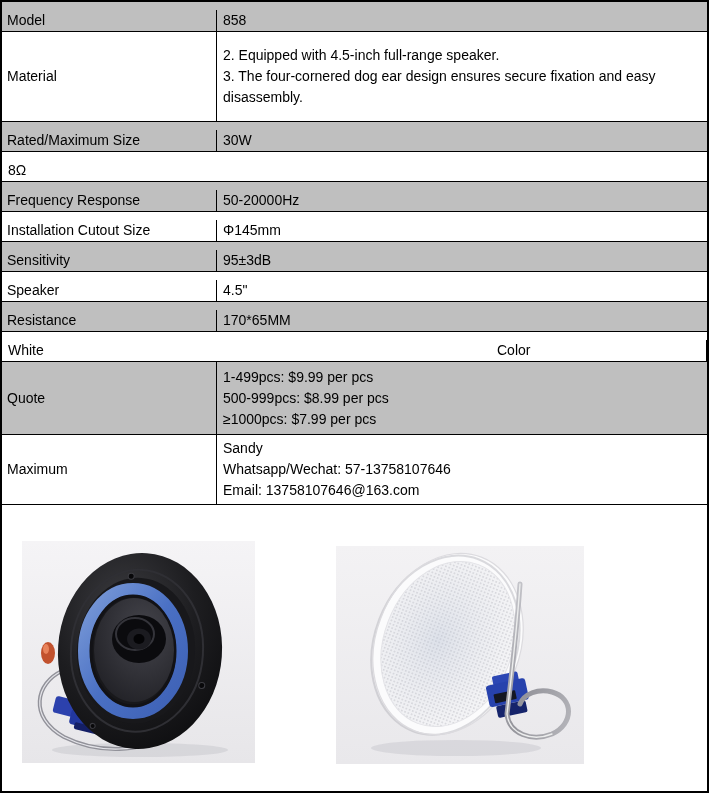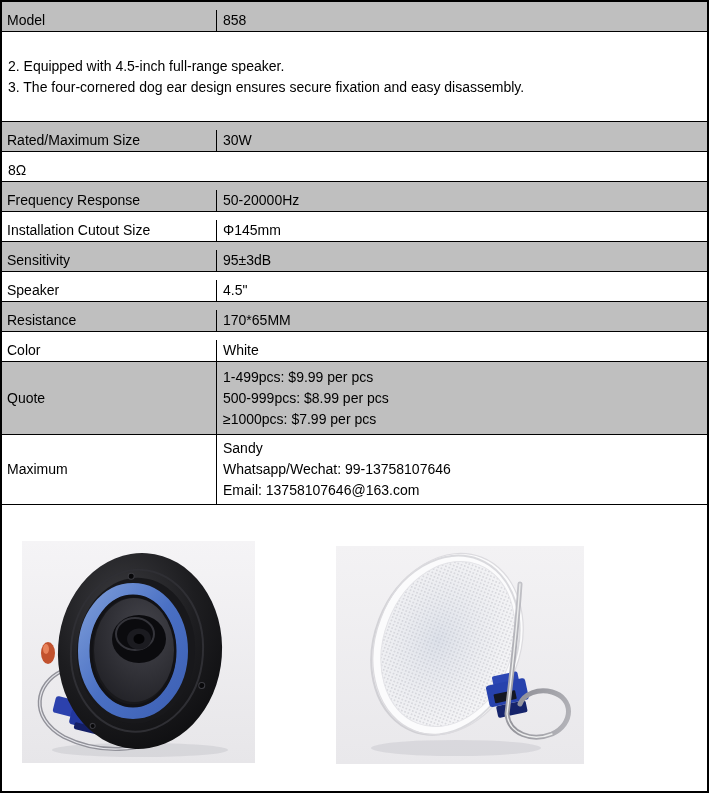--- a/index.html
+++ b/index.html
@@ -31,20 +31,23 @@
     <div class="row r-s shaded">
       <div class="cell label">
           <div>Model</div>
         </div>
       <div class="cell value">
           <div>858</div>
         </div>
     </div>
 
     <div class="row r-material">
+      <div class="cell label">
+          <div>Material</div>
+        </div>
       <div class="cell value">
         <div>2. Equipped with 4.5-inch full-range speaker.</div>
         <div>3. The four-cornered dog ear design ensures secure fixation and easy disassembly.</div>
       </div>
     </div>
 
     <div class="row r-s shaded">
       <div class="cell label">
           <div>Rated/Maximum Size</div>
         </div>
@@ -98,46 +101,46 @@
     <div class="row r-s shaded">
       <div class="cell label">
           <div>Resistance</div>
         </div>
       <div class="cell value">
           <div>170*65MM</div>
         </div>
     </div>
 
     <div class="row r-s">
+      <div class="cell value">
+          <div>White</div>
+        </div>
       <div class="cell label">
           <div>Color</div>
-        </div>
-      <div class="cell value">
-          <div>White</div>
         </div>
     </div>
 
     <div class="row r-quote shaded">
       <div class="cell label">
           <div>Quote</div>
         </div>
       <div class="cell value">
         <div>1-499pcs: $9.99 per pcs</div>
         <div>500-999pcs: $8.99 per pcs</div>
         <div>≥1000pcs: $7.99 per pcs</div>
       </div>
     </div>
 
     <div class="row r-contact">
       <div class="cell label">
           <div>Maximum</div>
         </div>
       <div class="cell value">
         <div>Sandy</div>
-        <div>Whatsapp/Wechat: 99-13758107646</div>
+        <div>Whatsapp/Wechat: 57-13758107646</div>
         <div>Email: 13758107646@163.com</div>
       </div>
     </div>
 
   </div>
 
   <div class="photo-section">
 
     <div class="photo photo-left">
       <svg viewBox="0 0 233 222" xmlns="http://www.w3.org/2000/svg">

